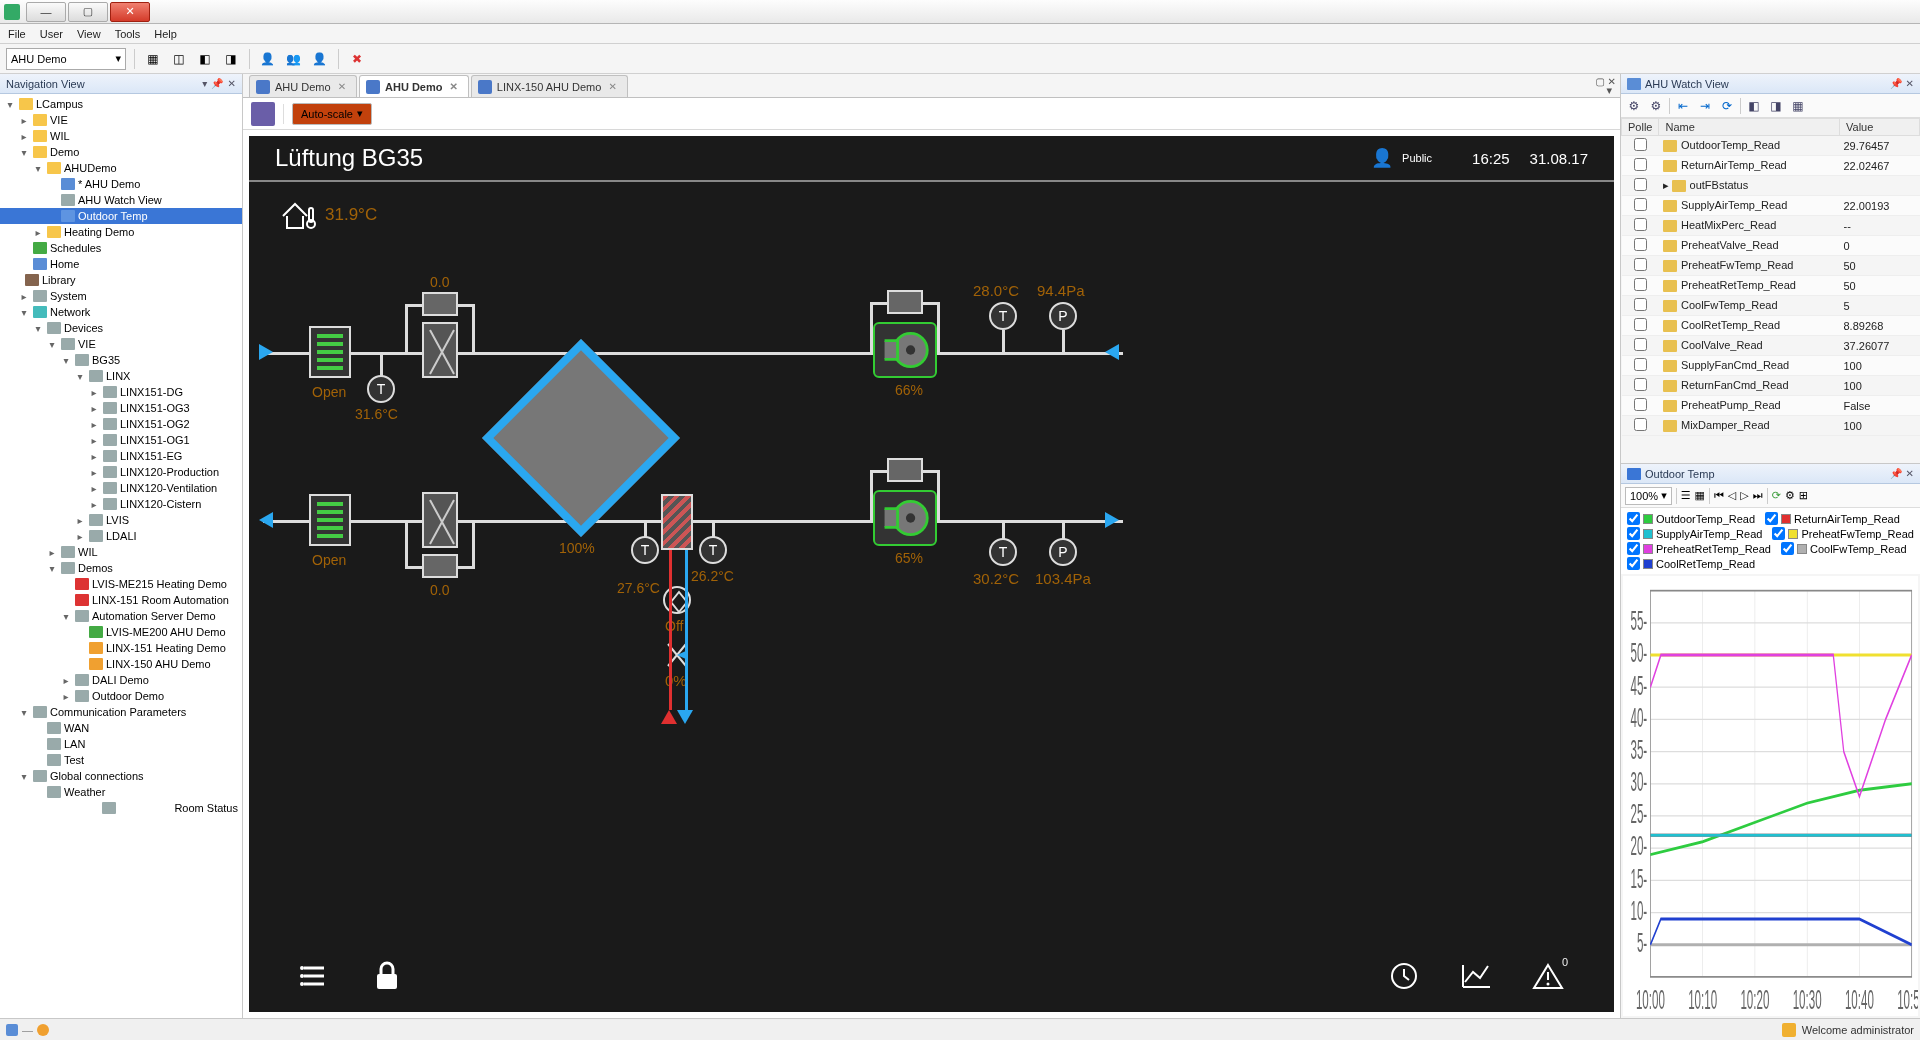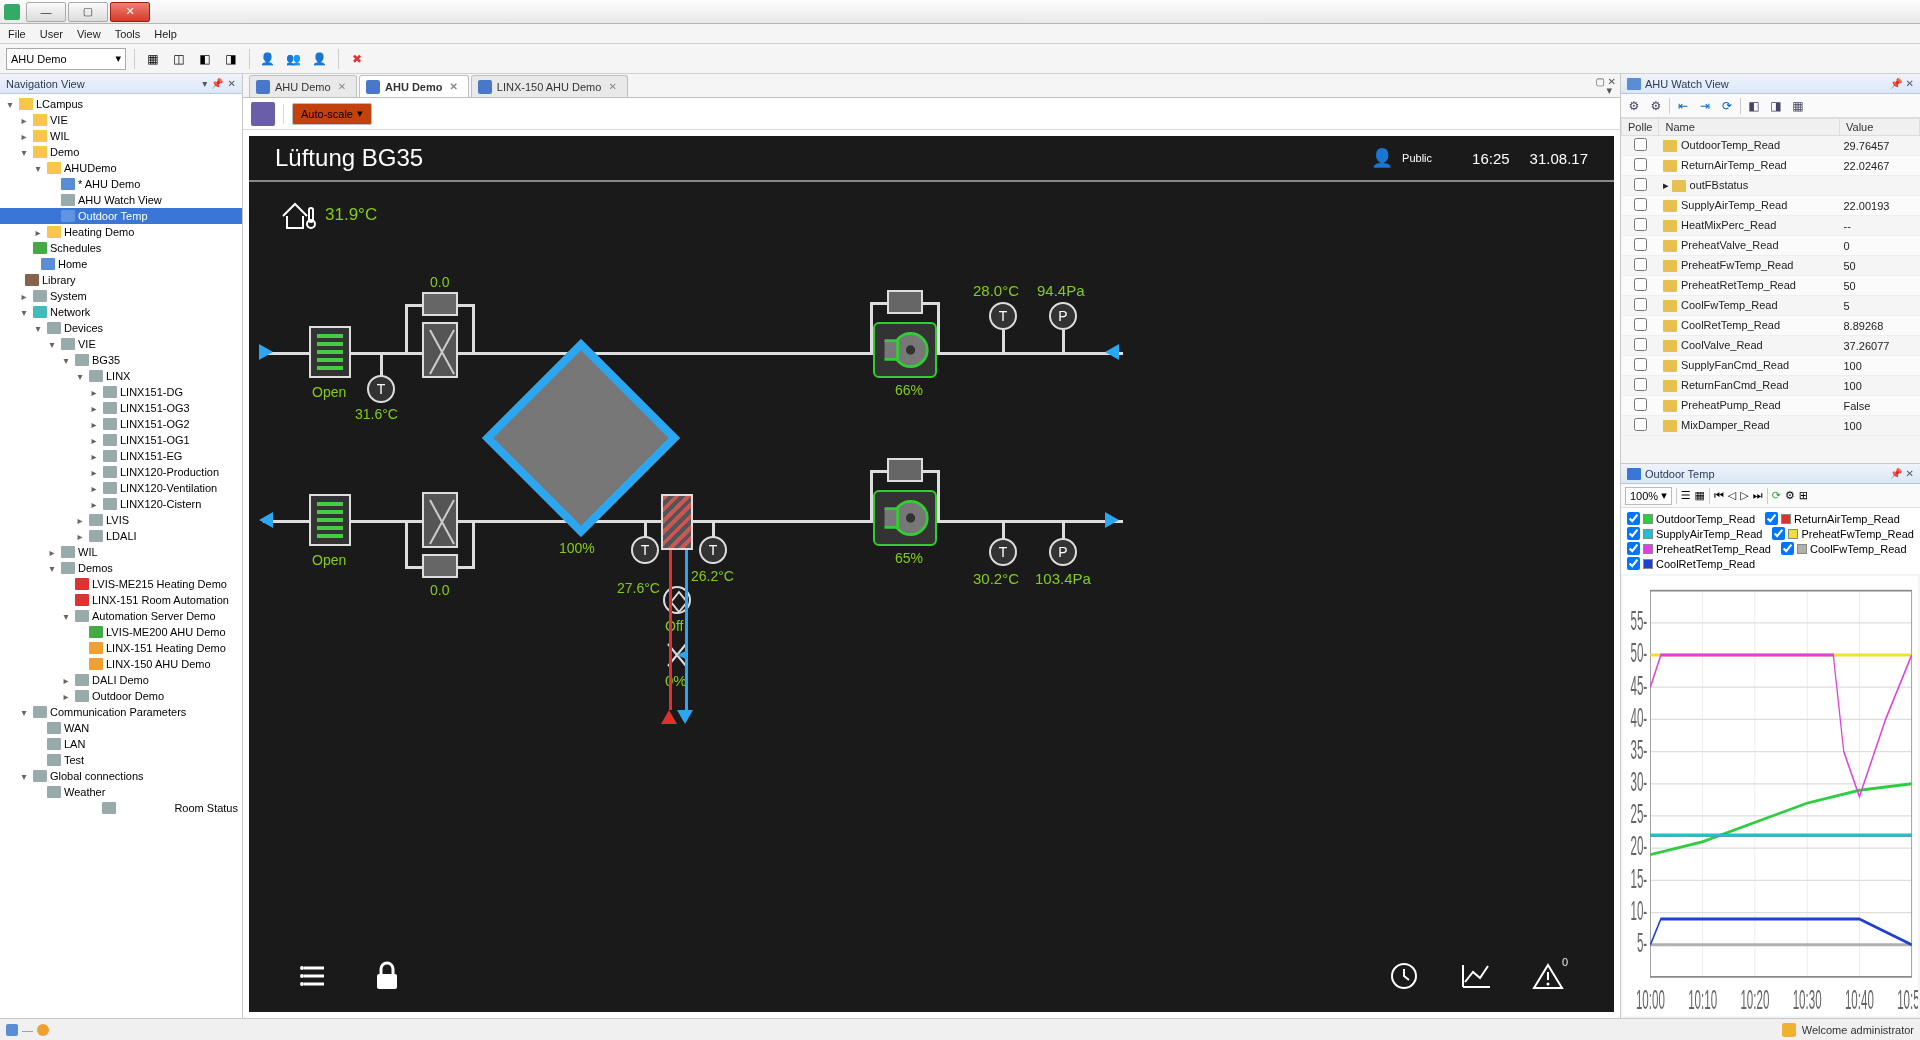--- a/index.html
+++ b/index.html
@@ -59,21 +59,21 @@
 .canvas .hdr .sp{flex:1;}
 .canvas .hdr .pub{display:flex;align-items:center;gap:8px;font-size:15px;}
 .canvas .hdr .time{font-size:15px;margin-left:40px;}
 .canvas .hdr .date{font-size:15px;margin-left:20px;}
 .diagram{position:absolute;inset:46px 0 64px 0;}
 .btmbar{position:absolute;bottom:14px;left:0;right:0;height:44px;display:flex;align-items:center;padding:0 50px;gap:40px;}
 .btmbar .sp{flex:1;}
 .btmicon{width:32px;height:32px;display:flex;align-items:center;justify-content:center;color:#eee;}
 
 .sens{position:absolute;width:28px;height:28px;border:2px solid #ddd;border-radius:50%;background:#333;display:flex;align-items:center;justify-content:center;font-size:14px;}
-.lab{position:absolute;color:#84cc16;font-size:14px;white-space:nowrap;}
+.lab{position:absolute;color:#a16207;font-size:14px;white-space:nowrap;}
 .damper{position:absolute;width:42px;height:52px;border:2px solid #ddd;background:#333;}
 .damper .bars{position:absolute;inset:6px;background:repeating-linear-gradient(0deg,#4c4 0 4px,transparent 4px 8px);}
 .box{position:absolute;border:2px solid #ddd;background:#666;}
 .hx{position:absolute;width:140px;height:140px;border:8px solid #2aa7f0;background:#777;transform:rotate(45deg);}
 .fan{position:absolute;width:64px;height:56px;border:2px solid #3c3;background:#333;border-radius:6px;}
 .fan svg{width:100%;height:100%;}
 .arrow{position:absolute;width:0;height:0;border-top:8px solid transparent;border-bottom:8px solid transparent;}
 .arrow.r{border-left:14px solid #2aa7f0;}
 .arrow.l{border-right:14px solid #2aa7f0;}
 .valve{position:absolute;width:22px;height:26px;}
@@ -197,21 +197,21 @@
         <div class="tnode" style="padding-left: 32px;">
           <span class="exp">▸</span>
           <span class="ticon ic-folder"></span>
           <span>Heating Demo</span>
         </div>
         <div class="tnode" style="padding-left: 18px;">
           <span class="exp"> </span>
           <span class="ticon ic-green"></span>
           <span>Schedules</span>
         </div>
-        <div class="tnode" style="padding-left: 26px;">
+        <div class="tnode" style="padding-left: 18px;">
           <span class="exp"> </span>
           <span class="ticon ic-blue"></span>
           <span>Home</span>
         </div>
         <div class="tnode" style="padding-left: 10px;">
           <span class="exp"> </span>
           <span class="ticon ic-lib"></span>
           <span>Library</span>
         </div>
         <div class="tnode" style="padding-left: 18px;">

